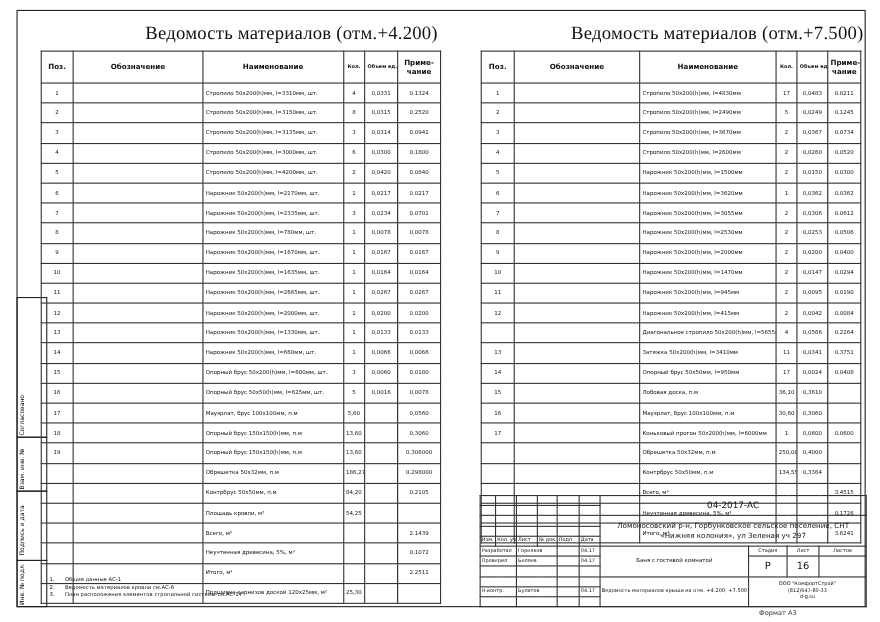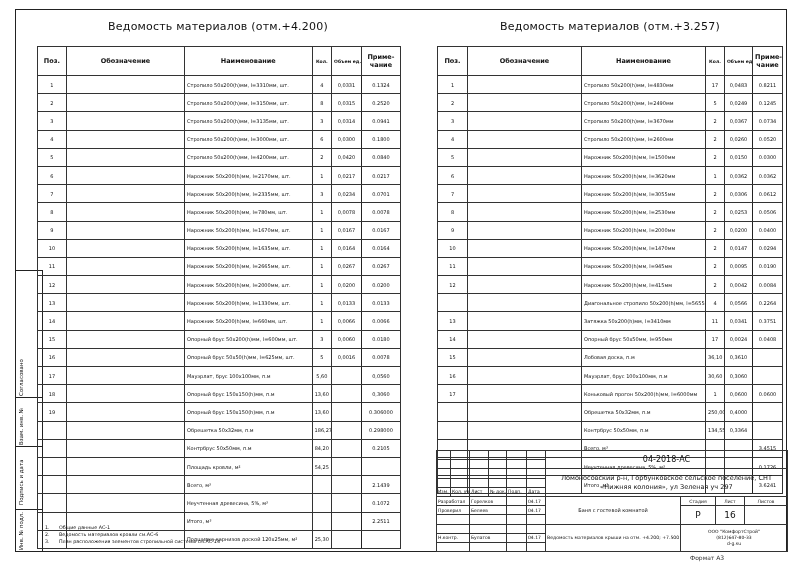--- a/index.html
+++ b/index.html
@@ -1,18 +1,18 @@
 <!DOCTYPE html>
 <html><head>
 <meta charset="utf-8">
 <style>
   html,body{margin:0;padding:0;background:#fff;}
   body{width:800px;height:565px;position:relative;overflow:hidden;font-family:"DejaVu Sans",sans-serif;color:#111;}
   .sheet{position:absolute;left:15px;top:9px;width:772px;height:543px;border:1.5px solid #222;box-sizing:border-box;}
-  .title{position:absolute;font-size:11px;letter-spacing:0.2px;text-align:center;white-space:nowrap;}
+  .title{position:absolute;font-size:17px;letter-spacing:0.2px;text-align:right;white-space:nowrap;font-family:Liberation Serif, serif;}
   table.spec{position:absolute;border-collapse:collapse;table-layout:fixed;font-size:5px;}
   table.spec td, table.spec th{border:1px solid #333;padding:0 2px;height:17.2px;overflow:hidden;white-space:nowrap;}
   table.spec th{font-weight:bold;font-size:6.5px;height:28px;border-width:1.4px;}
   table.spec th.small{font-size:4.5px;line-height:5px;}
   table.spec td.c{text-align:center;}
   table.spec td.n{text-align:left;}
   table.spec td.thick{border-left:1.6px solid #222;border-right:1.6px solid #222;}
   .leftstrip{position:absolute;left:15px;border:1.4px solid #222;box-sizing:border-box;}
   .vtext{position:absolute;transform:rotate(-90deg);transform-origin:left top;font-size:5.5px;white-space:nowrap;}
   .notes{position:absolute;left:45px;top:524px;font-size:4.8px;line-height:7px;}
@@ -265,21 +265,21 @@
         <td class="c"></td>
         <td class="c"></td>
         <td class="n">Подшивка карнизов доской 120х25мм, м²</td>
         <td class="c">25,30</td>
         <td class="c thick"></td>
         <td class="c"></td>
       </tr>
     </tbody>
 </table>
 
-<div class="title" style="left:435px;top:20px;width:350px;">Ведомость материалов (отм.+3.257)</div>
+<div class="title" style="left:435px;top:20px;width:350px;">Ведомость материалов (отм.+7.500)</div>
 <table class="spec" id="right-spec" style="left:437px;top:46px;width:345px;">
   <colgroup>
       <col style="width:30px">
       <col style="width:114px">
       <col style="width:124px">
       <col style="width:19px">
       <col style="width:28px">
       <col style="width:30px">
     </colgroup>
   <thead>
@@ -500,21 +500,21 @@
       <col style="width:43px">
   </colgroup>
   <tbody>
       <tr>
         <td></td>
         <td></td>
         <td></td>
         <td></td>
         <td></td>
         <td></td>
-    <td colspan="4" rowspan="2" class="stamp-big">04-2018-АС</td>
+    <td colspan="4" rowspan="2" class="stamp-big">04-2017-АС</td>
       </tr>
   <tr>
         <td></td>
         <td></td>
         <td></td>
         <td></td>
         <td></td>
         <td></td>
       </tr>
   <tr>

